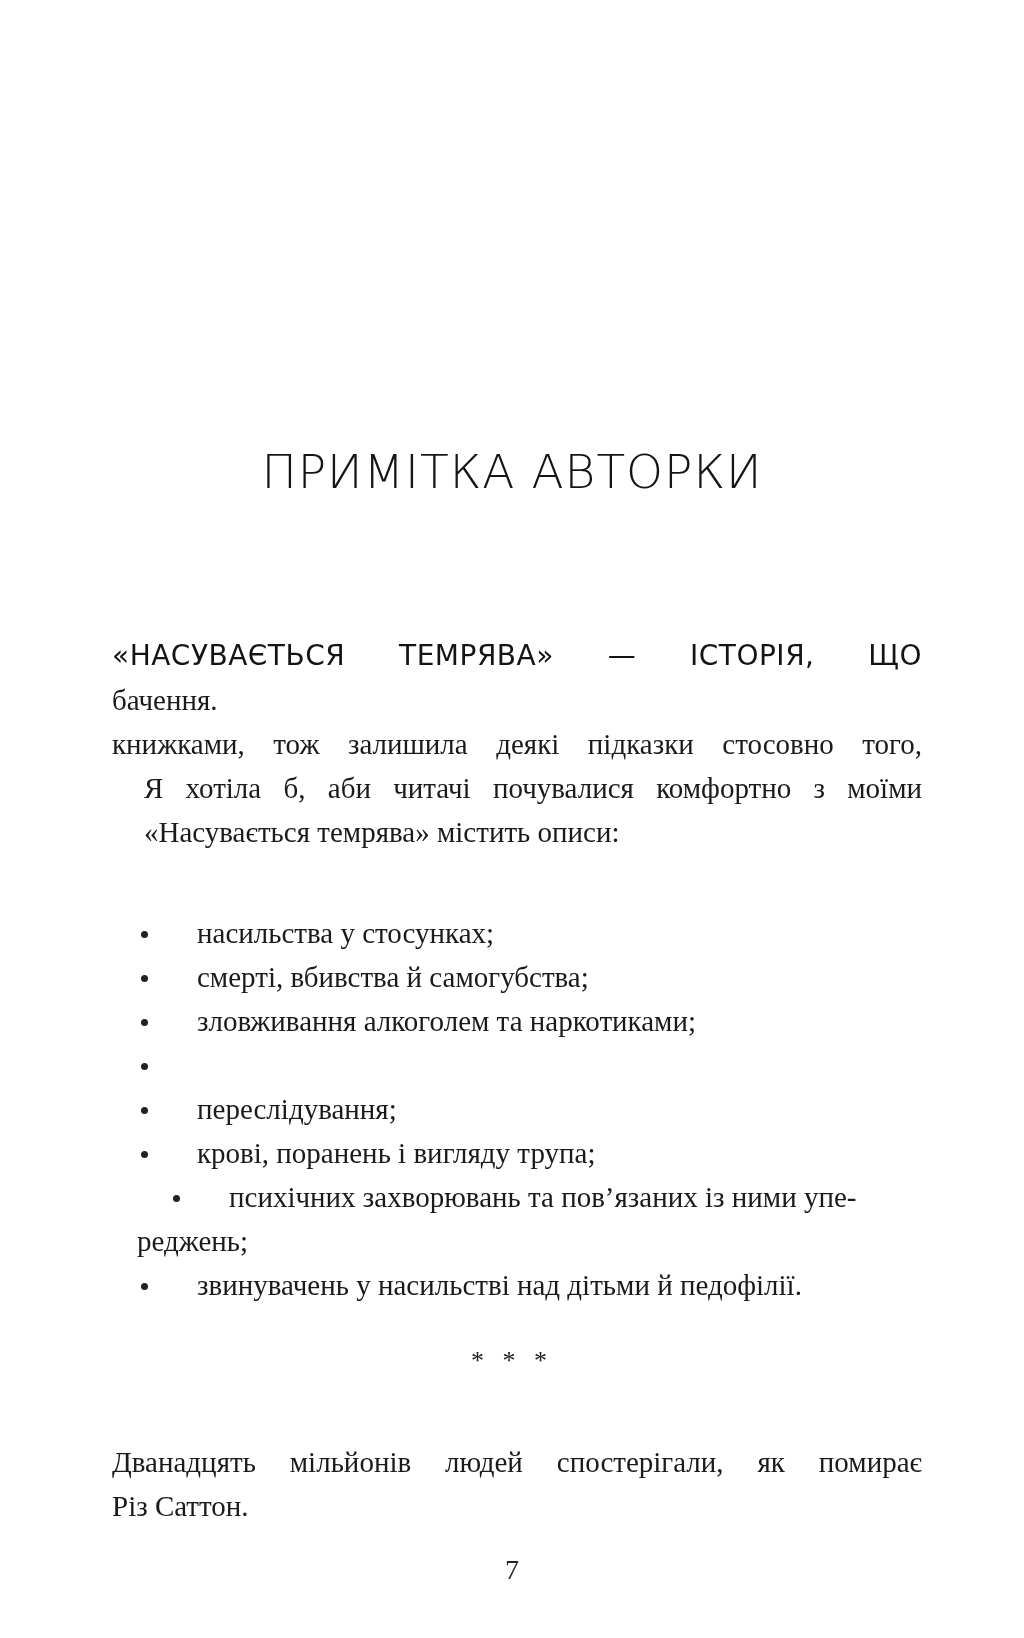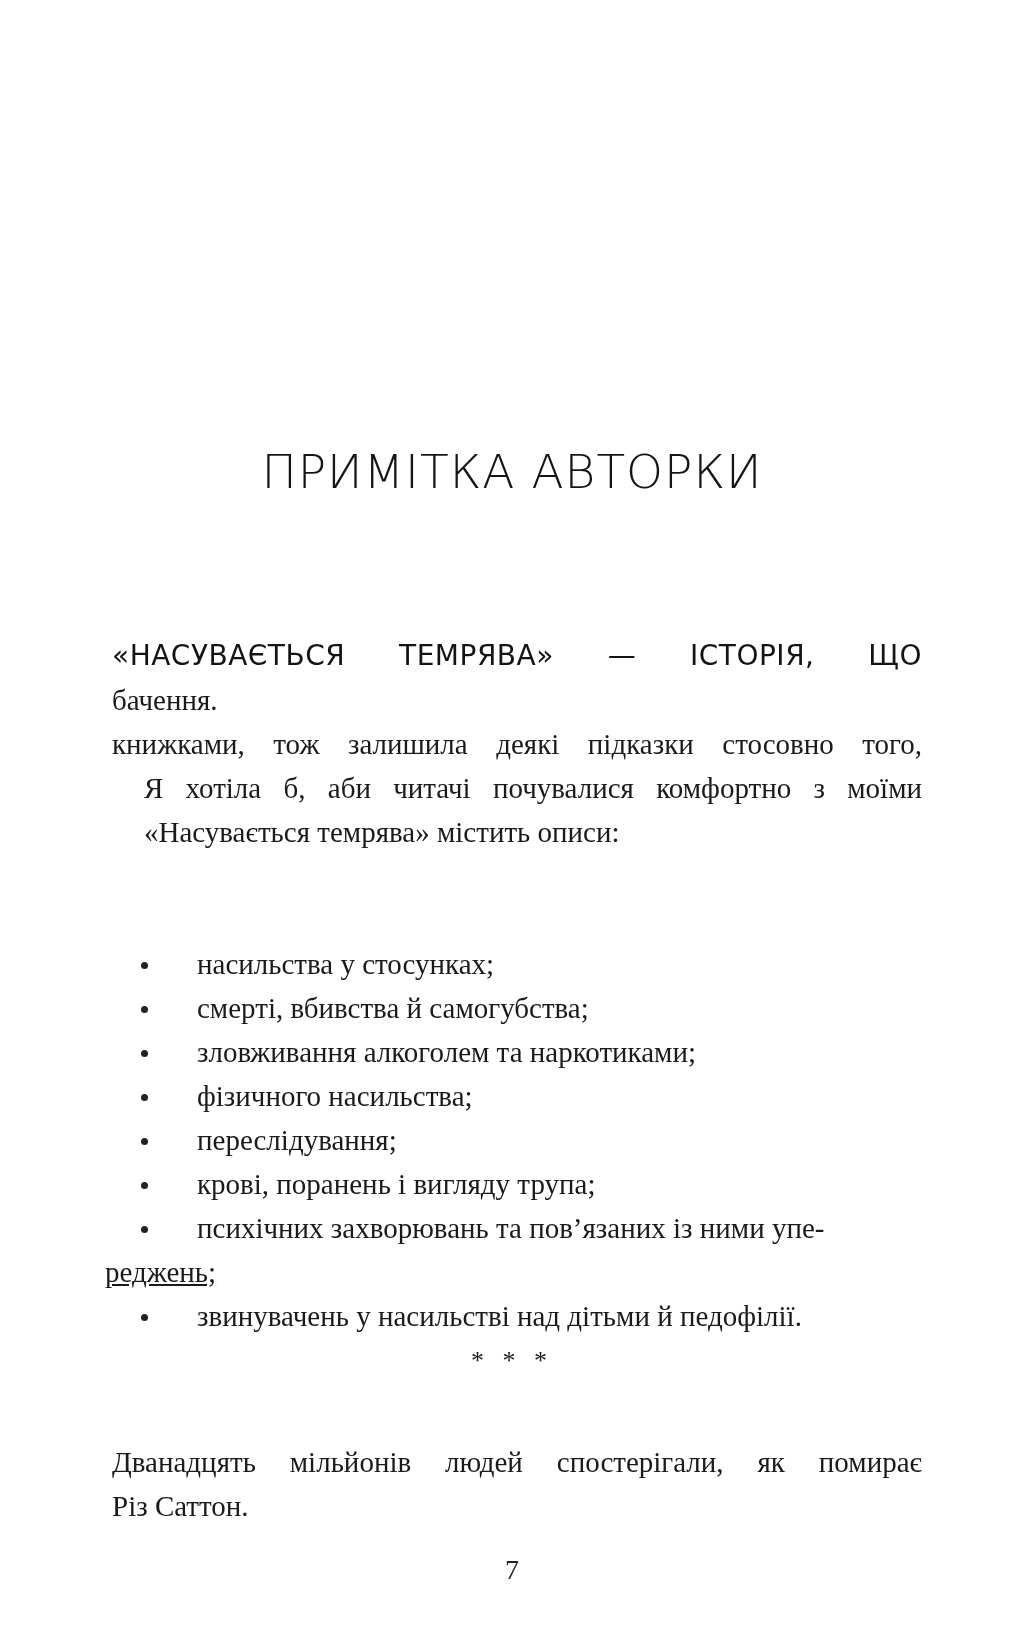--- a/index.html
+++ b/index.html
@@ -68,49 +68,49 @@
       text-align-last: justify;
       white-space: normal;
     }
     .indent {
       padding-left: 32px;
     }
     .bullets {
       position: absolute;
       left: 105px;
       width: 810px;
-      top: 942px;
+      top: 911px;
       margin: 0;
       padding: 0;
       list-style: none;
       font-size: 29px;
       line-height: 44px;
     }
     .bullets li {
       position: relative;
       padding-left: 92px;
       height: 44px;
       white-space: nowrap;
     }
     .bullets li.wrap {
       height: 88px;
+      margin-left: 32px;
     }
     .bullets li .bullet {
       position: absolute;
       left: 36px;
       top: 20px;
       width: 7px;
       height: 7px;
       border-radius: 50%;
       background: #222;
     }
     .bullets li .cont {
       display: block;
       margin-left: -92px;
-      text-decoration: underline;
     }
     .separator {
       position: absolute;
       top: 1346px;
       left: 0;
       width: 1024px;
       text-align: center;
       font-size: 26px;
       letter-spacing: 6px;
       color: #222;
@@ -151,21 +151,20 @@
     <li>
       <span class="bullet"></span>
       <span>смерті, вбивства й самогубства;</span>
     </li>
     <li>
       <span class="bullet"></span>
       <span>зловживання алкоголем та наркотиками;</span>
     </li>
     <li>
       <span class="bullet"></span>
-      <span>фізичного насильства;</span>
     </li>
     <li>
       <span class="bullet"></span>
       <span>переслідування;</span>
     </li>
     <li>
       <span class="bullet"></span>
       <span>крові, поранень і вигляду трупа;</span>
     </li>
     <li class="wrap">

